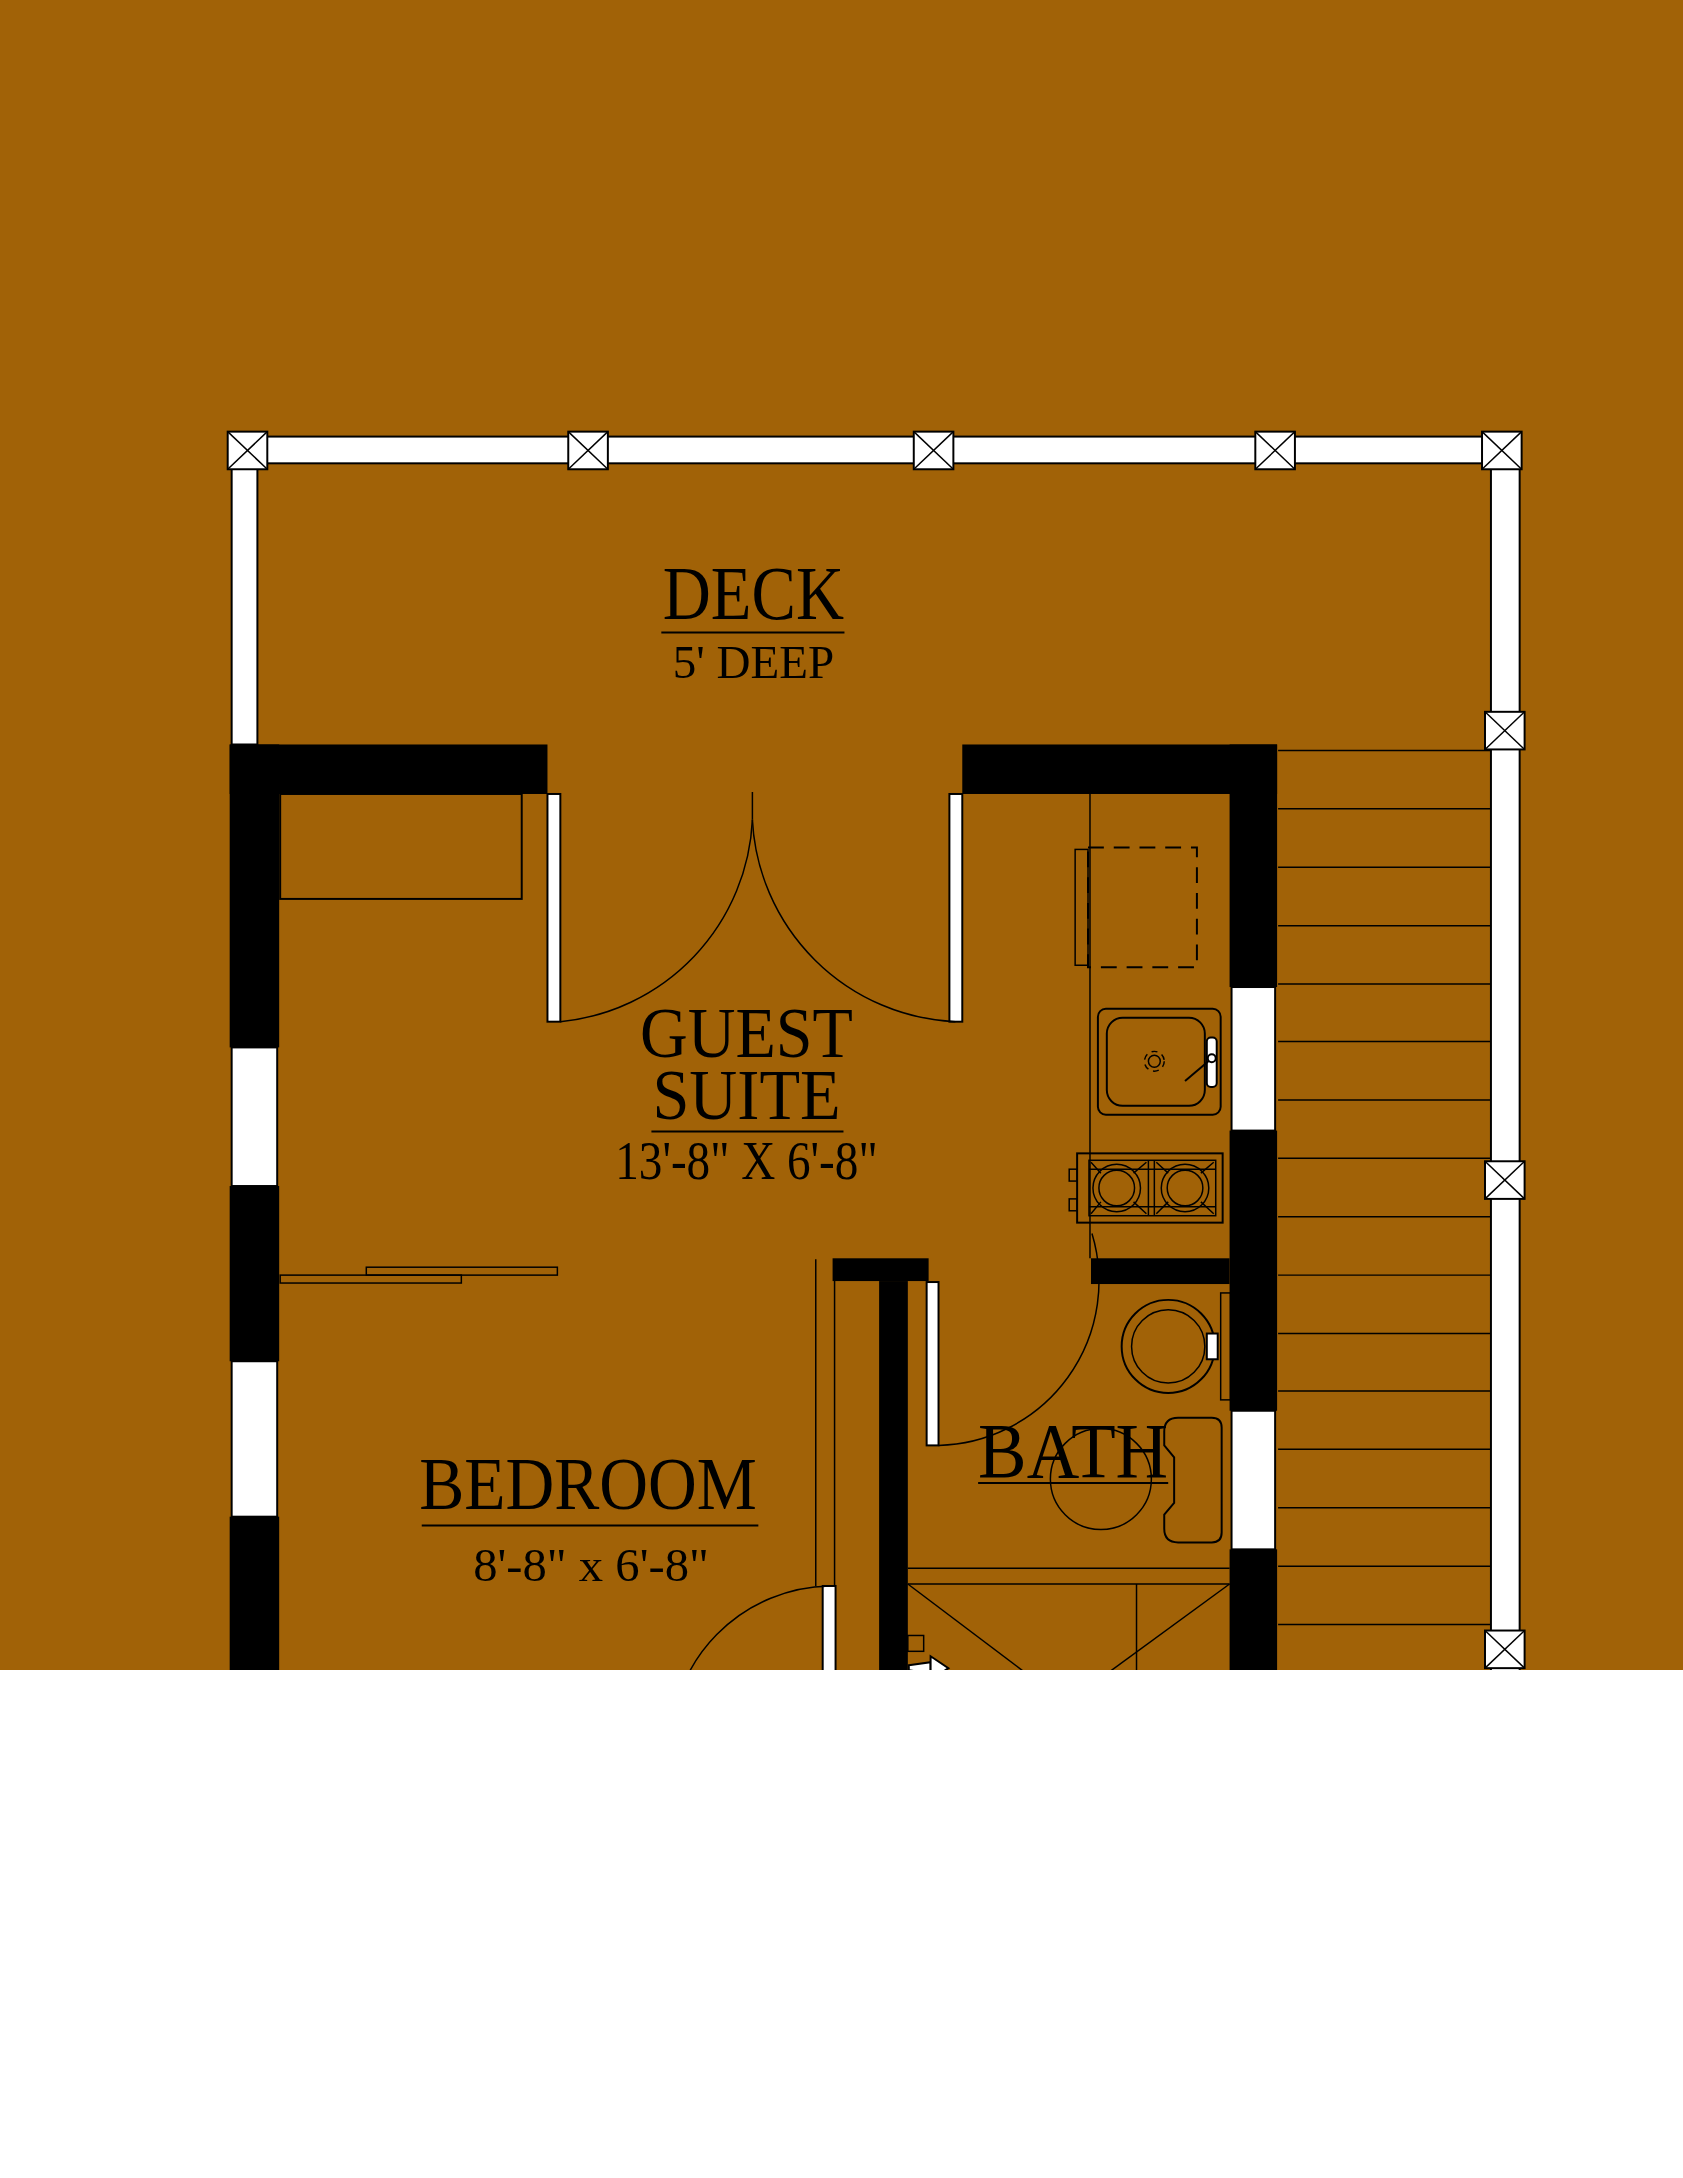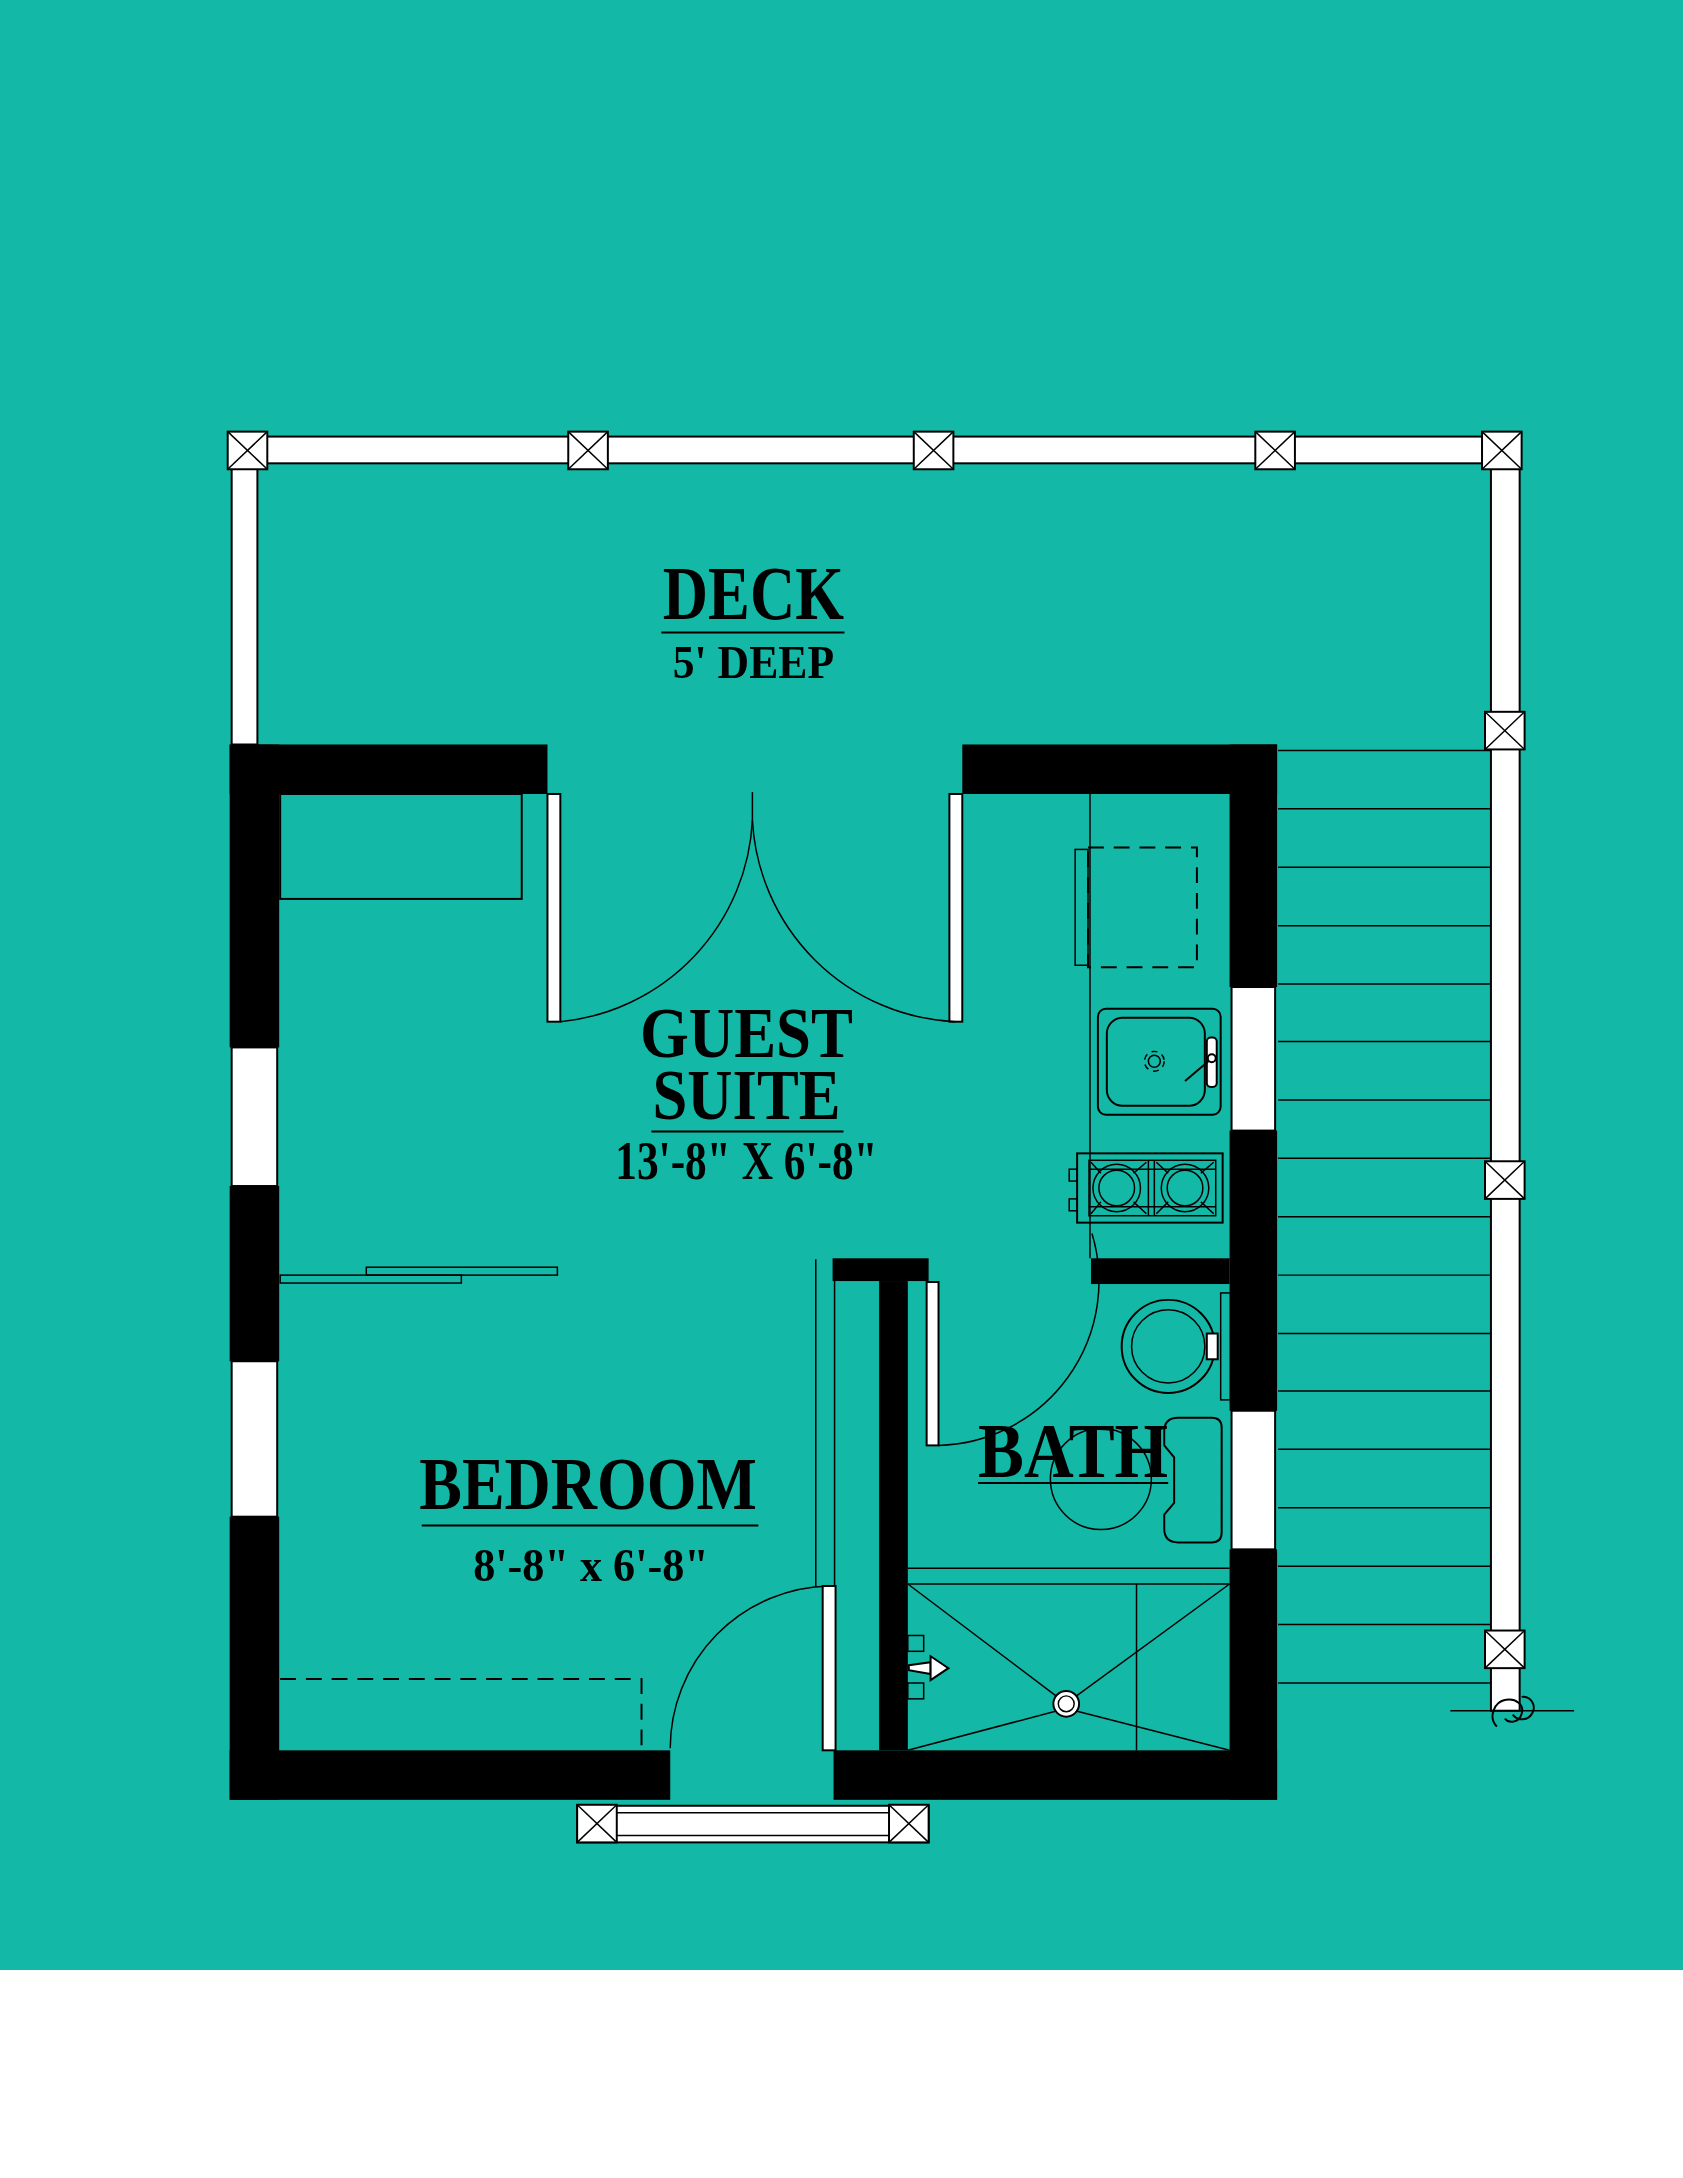--- a/index.html
+++ b/index.html
@@ -1,21 +1,20 @@
 <!DOCTYPE html>
 <html><head>
 <meta charset="utf-8">
 <style>
   html,body { margin:0; padding:0; background:#ffffff; }
   .page {
     position:relative;
-    width:1683px; height:1970px;
-    background:#14b8a6;
+    width:1683px; height:1670px;
+    background:#a16207;
     font-family:"Liberation Serif", serif;
-    font-weight:bold;
   }
   svg { display:block; }
   .wall   { fill:#000000; stroke:none; }
   .thin   { fill:none; stroke:#000000; stroke-width:2; }
   .thinw  { fill:#ffffff; stroke:#000000; stroke-width:2; }
   .thin1  { fill:none; stroke:#000000; stroke-width:1.5; }
   .dash   { fill:none; stroke:#000000; stroke-width:2; stroke-dasharray:16 10; }
   .dashsm { fill:none; stroke:#000000; stroke-width:1.5; stroke-dasharray:6 5; }
   .lbl    { fill:#000000; font-family:"Liberation Serif", serif; }
 </style>

